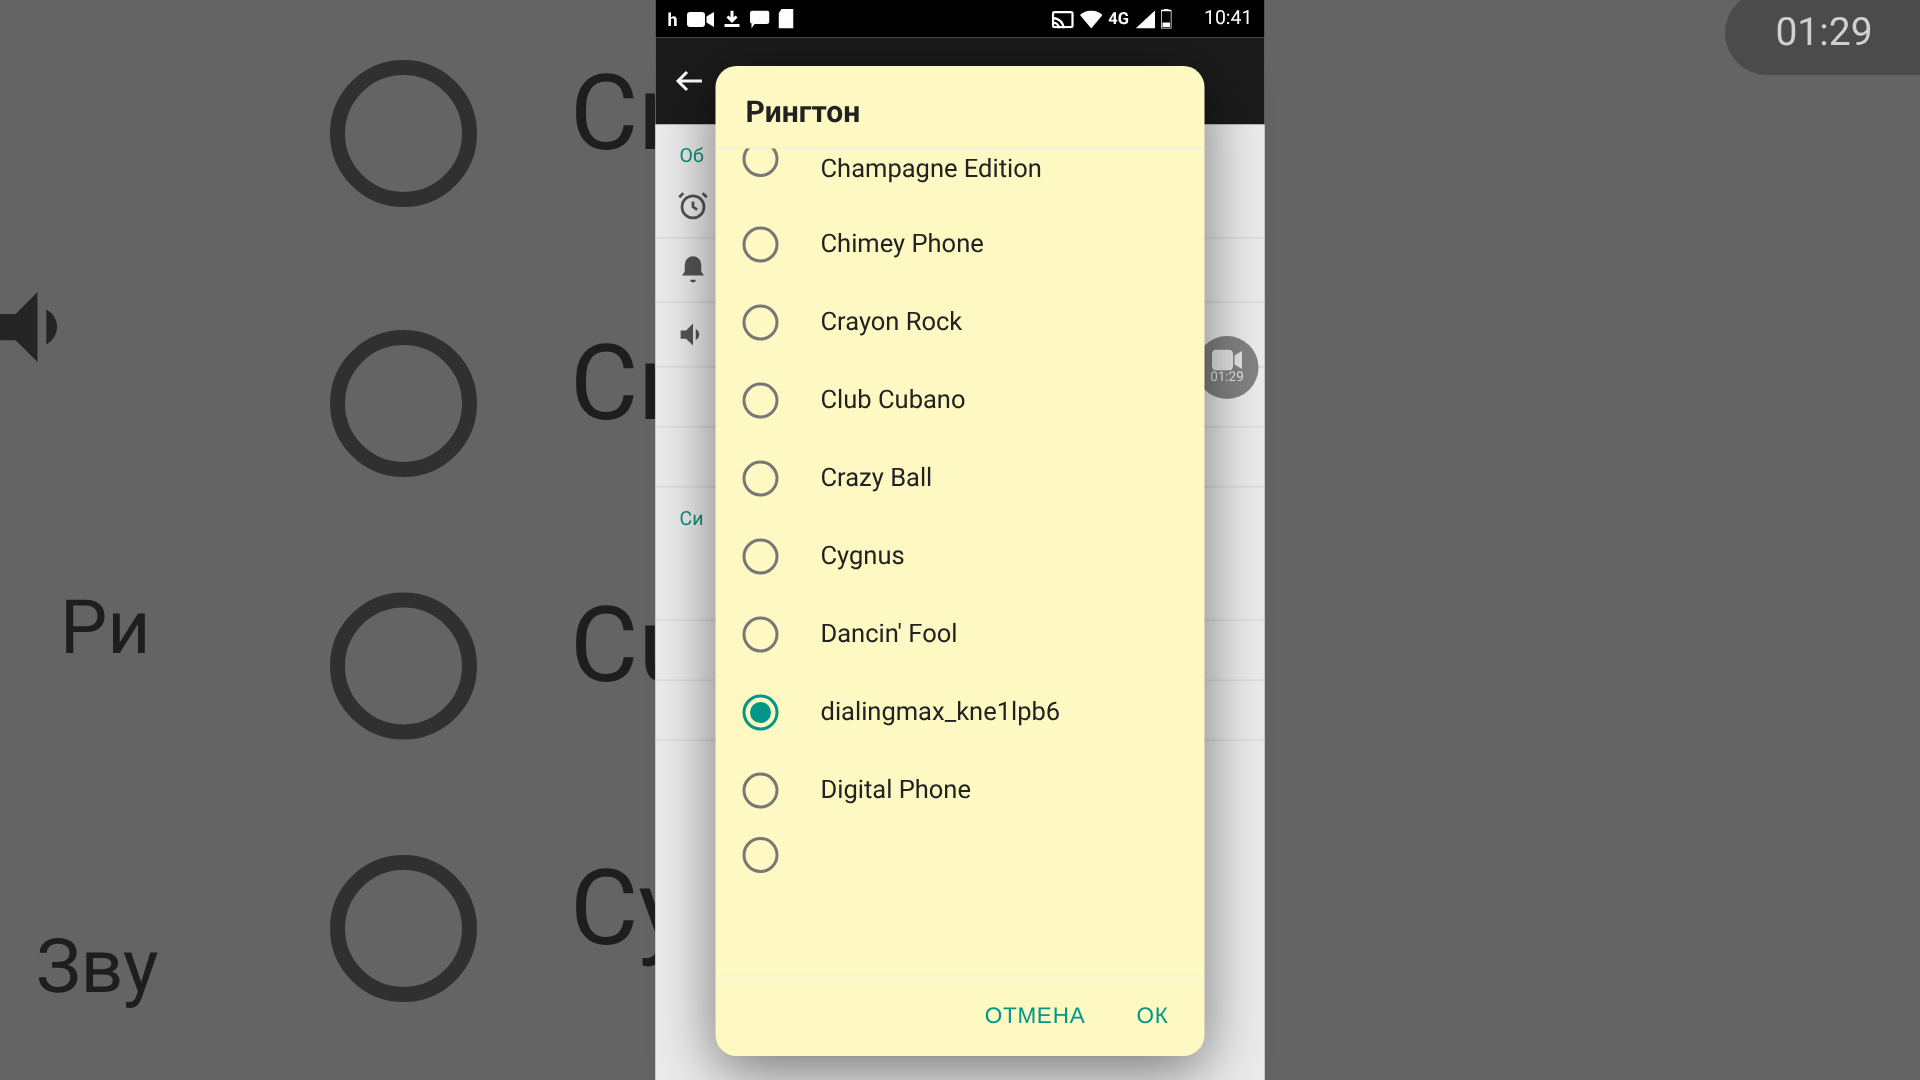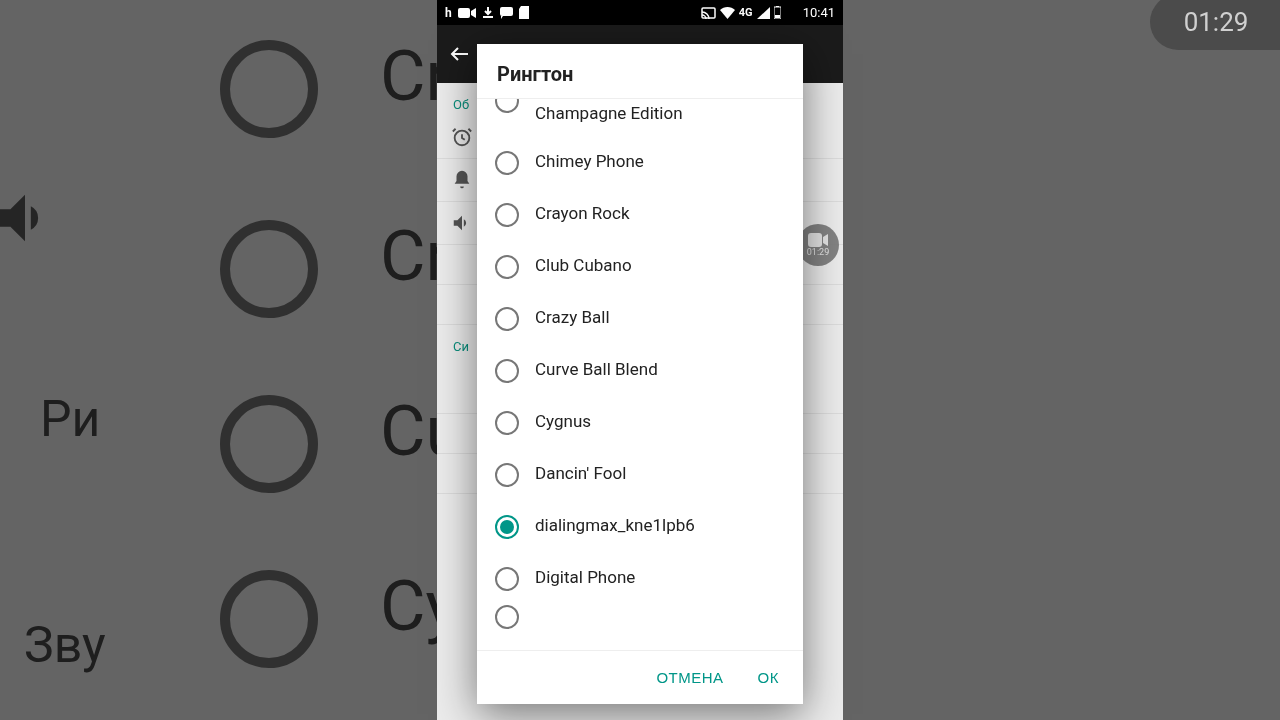--- a/index.html
+++ b/index.html
@@ -22,24 +22,24 @@
   .appbar{height:58px;background:#1b1b1b;color:#fff;display:flex;align-items:center;padding:0 6px;position:relative}
   .back-ico{width:34px;height:34px;display:flex;align-items:center;justify-content:center}
   .underlayer{position:absolute;left:0;right:0;top:83px;bottom:0;background:#ececec;color:#5f5f5f}
   .u-section{font-size:13px;color:#0a8f7d;padding:14px 16px 4px}
   .u-row{display:flex;align-items:center;gap:14px;padding:10px 14px;border-bottom:1px solid #dcdcdc}
   .u-row .lbl{font-size:16px;color:#333}
   .u-row .sub{font-size:12px;color:#777}
   .u-ico{width:22px;height:22px;color:#555}
   .floating-cam{position:absolute;right:4px;top:224px;width:42px;height:42px;border-radius:50%;background:rgba(120,120,120,.9);display:flex;flex-direction:column;align-items:center;justify-content:center;color:#e5e5e5;font-size:9px}
   
-  .dialog{position:absolute;left:40px;right:40px;top:44px;bottom:16px;background:#ffffff;border-radius:0;box-shadow:0 10px 40px rgba(0,0,0,.5);display:flex;flex-direction:column}
+  .dialog{position:absolute;left:40px;right:40px;top:44px;bottom:16px;background:#fef9c3;border-radius:14px;box-shadow:0 10px 40px rgba(0,0,0,.5);display:flex;flex-direction:column}
   .dlg-title{font-size:20px;font-weight:700;color:#222;padding:18px 20px 12px;border-bottom:1px solid #eee}
   .dlg-list{flex:1;overflow:hidden;position:relative}
-  .opt{display:flex;gap:16px;padding:14px 18px;cursor:pointer}
+  .opt{display:flex;align-items:center;gap:28px;padding:14px 18px;cursor:pointer}
   .opt:first-child{padding-top:4px}
   .radio{width:20px;height:20px;border:2px solid #777;border-radius:50%;flex-shrink:0;position:relative}
   .radio.sel{border-color:#009688}
   .radio.sel::after{content:"";position:absolute;inset:3px;border-radius:50%;background:#009688}
   .opt-label{font-size:17px;color:#222}
   .dlg-actions{display:flex;justify-content:flex-end;gap:26px;padding:12px 20px;border-top:1px solid #eee}
   .dlg-btn{font-size:15px;font-weight:400;color:#009688;letter-spacing:.5px;background:none;border:none;cursor:pointer;padding:6px 4px}
   .partial-top .radio{margin-top:-14px}
   .partial-bot{height:20px;padding-top:0;padding-bottom:0}
 </style>
@@ -201,24 +201,20 @@
         <div class="opt">
           <div class="radio"></div>
           <span class="opt-label">Club Cubano</span>
         </div>
         <div class="opt">
           <div class="radio"></div>
           <span class="opt-label">Crazy Ball</span>
         </div>
         <div class="opt">
           <div class="radio"></div>
-          <span class="opt-label">Curve Ball Blend</span>
-        </div>
-        <div class="opt">
-          <div class="radio"></div>
           <span class="opt-label">Cygnus</span>
         </div>
         <div class="opt">
           <div class="radio"></div>
           <span class="opt-label">Dancin' Fool</span>
         </div>
         <div class="opt">
           <div class="radio sel"></div>
           <span class="opt-label">dialingmax_kne1lpb6</span>
         </div>

